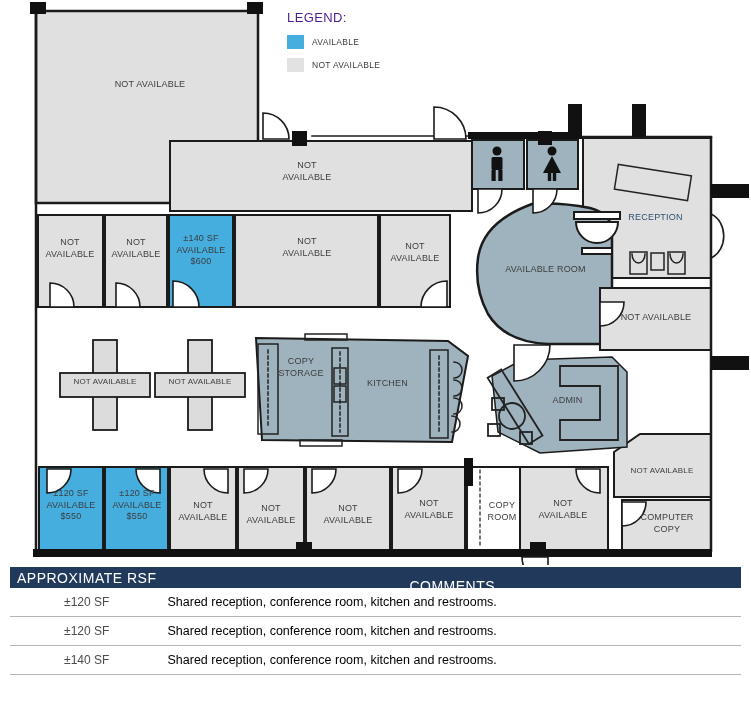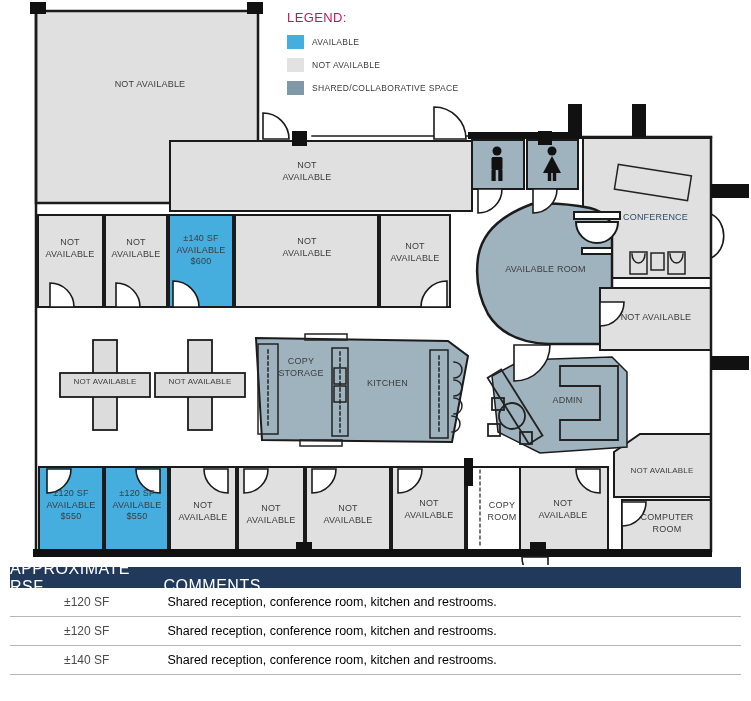--- a/index.html
+++ b/index.html
@@ -8,34 +8,34 @@
   
   .plan{position:absolute;left:0;top:0;width:751px;height:565px;}
   .plan svg{position:absolute;left:0;top:0;}
   .rlbl{position:absolute;font-size:9px;line-height:1.3;color:#3c3c3c;text-align:center;
         letter-spacing:.2px;font-weight:400;}
   .rlbl.small{font-size:8px;}
   .rlbl.navy{color:#2f4e70;}
   .rlbl.suite span{display:block;}
   
   .legend{position:absolute;left:287px;top:10px;width:200px;}
-  .legend-title{font-size:13px;color:#be185d;letter-spacing:.4px;margin-bottom:9px;}
+  .legend-title{font-size:13px;color:#4c1d95;letter-spacing:.4px;margin-bottom:9px;}
   .legend-item{display:flex;align-items:center;margin-bottom:8px;height:15px;}
   .sw{width:17px;height:14px;margin-right:8px;flex:none;}
   .sw-a{background:#45AEDF;}
   .sw-n{background:#E2E2E2;}
   .sw-s{background:#7E98A8;}
   .legend-label{font-size:8.5px;color:#3a3a3a;letter-spacing:.3px;}
   
   .avail{position:absolute;left:0;top:567px;width:751px;}
   .avail h2{margin:8px 0 8px 9px;font-size:21px;font-weight:600;color:#4AA8DB;
             letter-spacing:.3px;}
   .tbl{margin:0 10px;width:731px;}
   .thead{display:flex;background:#21395B;color:#fff;height:21px;align-items:center;}
-  .th{font-size:16px;letter-spacing:.5px;font-weight:400;text-align:left;}
+  .th{font-size:14px;letter-spacing:.5px;font-weight:400;text-align:center;}
   .th-rsf{width:21%;}
   .th-com{flex:1;margin-top:16px;}
   .tr{display:flex;align-items:center;height:28px;border-bottom:1px solid #b4b7ba;}
   .td-rsf{width:21%;text-align:center;font-size:12px;color:#4b4b4d;}
   .td-com{flex:1;font-size:12.5px;color:#000000;padding-left:4px;}
 </style>
 </head>
 <body>
 
 <div class="screen">
@@ -194,25 +194,25 @@
       <span>AVAILABLE</span>
       <span>$600</span>
     </div>
     <div class="rlbl" style="left:276px;top:236px;width:62px">NOT AVAILABLE</div>
     <div class="rlbl" style="left:384px;top:241px;width:62px">NOT AVAILABLE</div>
     <div class="rlbl small" style="left:62px;top:377px;width:86px">NOT AVAILABLE</div>
     <div class="rlbl small" style="left:157px;top:377px;width:86px">NOT AVAILABLE</div>
     <div class="rlbl" style="left:270px;top:356px;width:62px">COPY STORAGE</div>
     <div class="rlbl" style="left:350px;top:378px;width:75px">KITCHEN</div>
     <div class="rlbl" style="left:483px;top:264px;width:125px">AVAILABLE ROOM</div>
-    <div class="rlbl navy" style="left:608px;top:212px;width:95px">CONFERENCE</div>
+    <div class="rlbl navy" style="left:608px;top:212px;width:95px">RECEPTION</div>
     <div class="rlbl" style="left:535px;top:395px;width:65px">ADMIN</div>
     <div class="rlbl" style="left:601px;top:312px;width:110px">NOT AVAILABLE</div>
     <div class="rlbl small" style="left:612px;top:466px;width:100px">NOT AVAILABLE</div>
-    <div class="rlbl" style="left:633px;top:512px;width:68px">COMPUTER ROOM</div>
+    <div class="rlbl" style="left:633px;top:512px;width:68px">COMPUTER COPY</div>
     <div class="rlbl suite" style="left:38px;top:488px;width:66px">
       <span>±120 SF</span>
       <span>AVAILABLE</span>
       <span>$550</span>
     </div>
     <div class="rlbl suite" style="left:104px;top:488px;width:66px">
       <span>±120 SF</span>
       <span>AVAILABLE</span>
       <span>$550</span>
     </div>
@@ -226,24 +226,20 @@
     <div class="legend">
       <div class="legend-title">LEGEND:</div>
       <div class="legend-item">
         <span class="sw sw-a"></span>
         <span class="legend-label">AVAILABLE</span>
       </div>
       <div class="legend-item">
         <span class="sw sw-n"></span>
         <span class="legend-label">NOT AVAILABLE</span>
       </div>
-      <div class="legend-item">
-        <span class="sw sw-s"></span>
-        <span class="legend-label">SHARED/COLLABORATIVE SPACE</span>
-      </div>
     </div>
   </div>
 
   <div class="avail">
     <div class="tbl">
       <div class="thead">
         <div class="th th-rsf">APPROXIMATE RSF</div>
         <div class="th th-com">COMMENTS</div>
       </div>
       <div class="tr">

